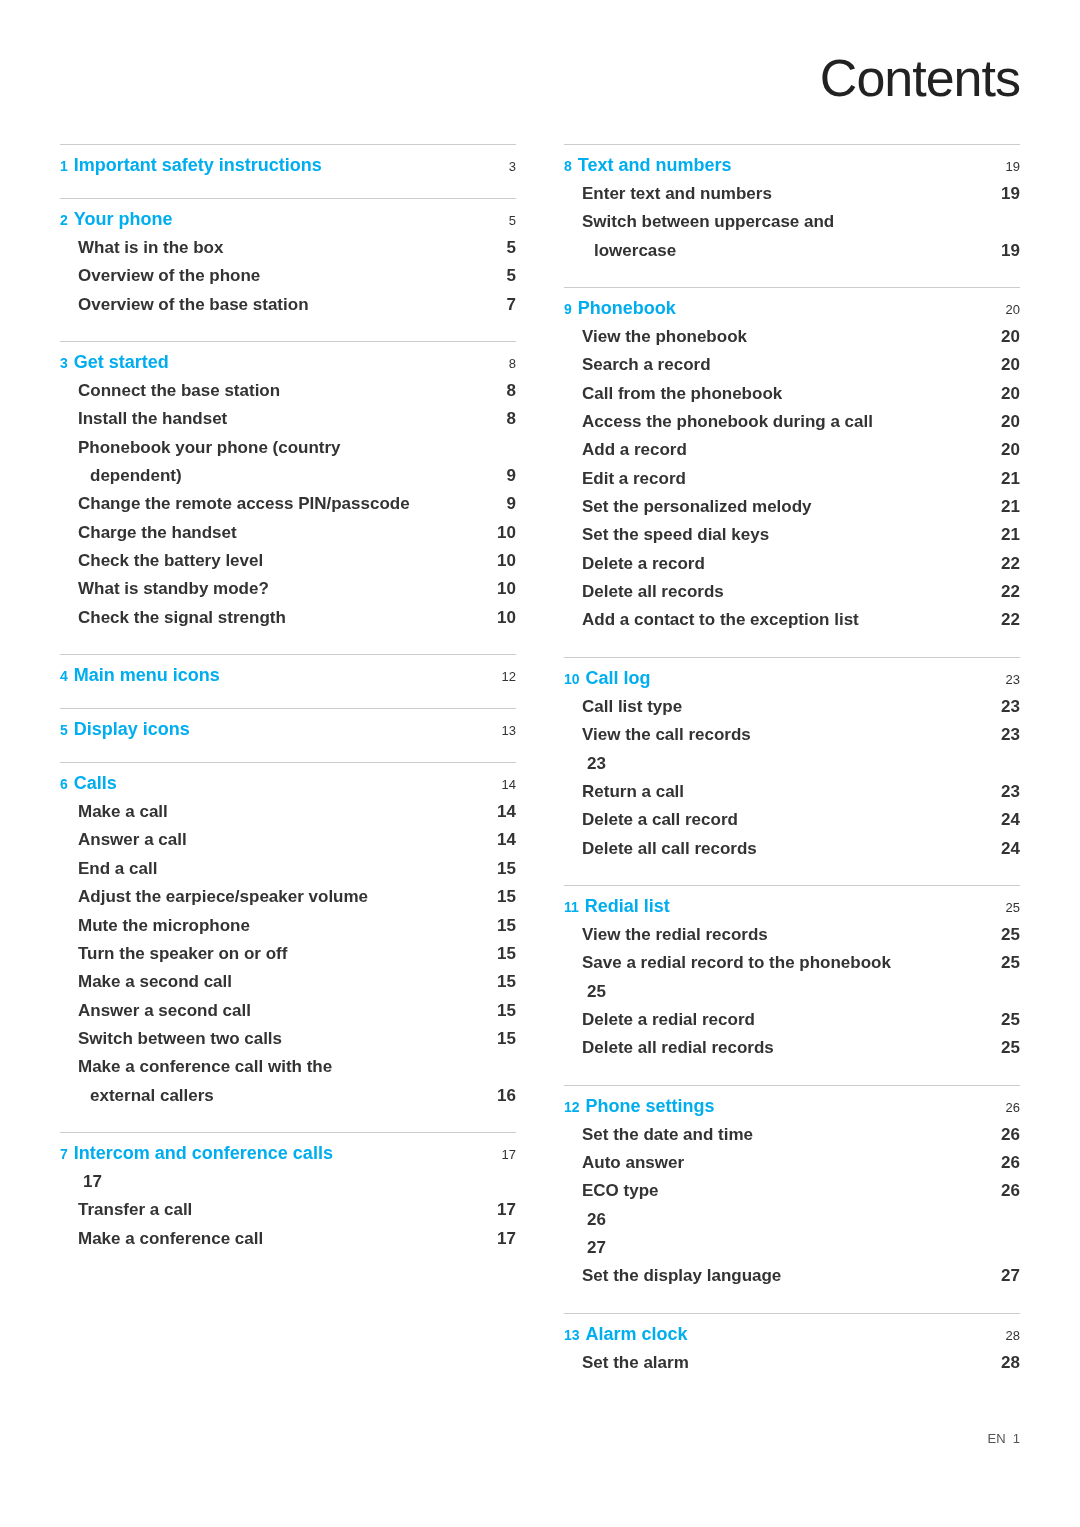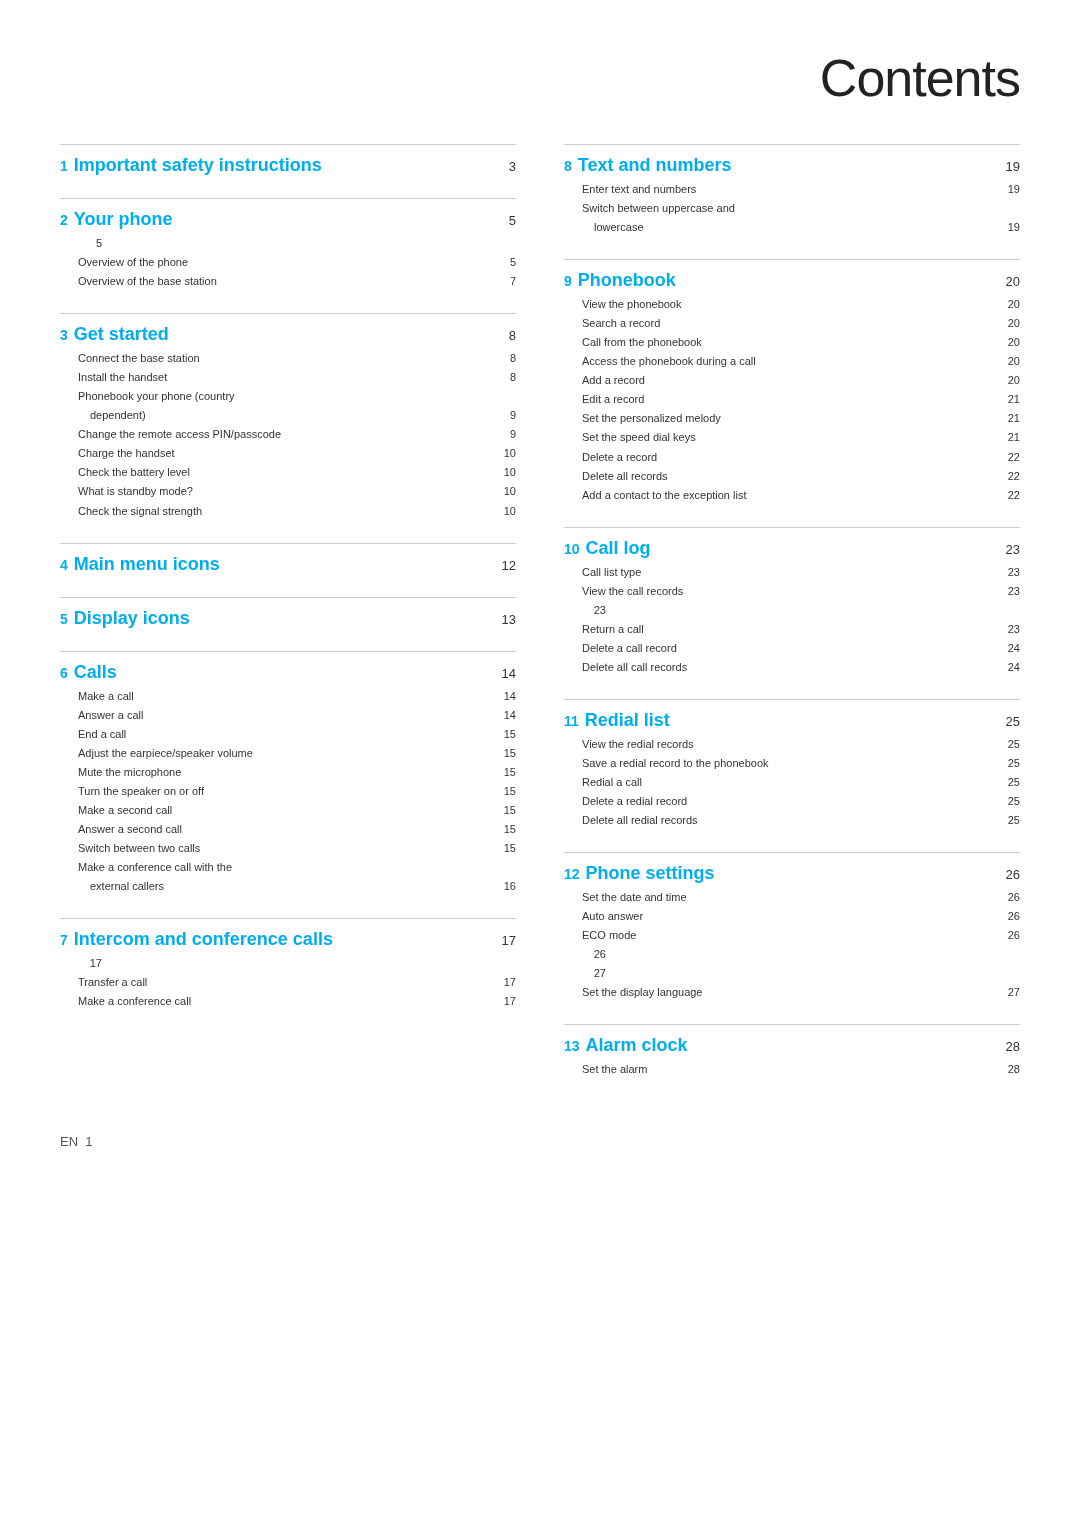--- a/index.html
+++ b/index.html
@@ -56,40 +56,41 @@
     .section-header .section-page {
       color: #333;
       font-size: 13px;
       min-width: 24px;
       text-align: right;
     }
     .sub-item {
       display: flex;
       justify-content: space-between;
       padding: 1px 0 1px 18px;
-      font-size: 11px;
+      font-size: 17px;
       color: #333;
       line-height: 1.55;
+      font-weight: bold;
     }
     .sub-item .sub-title {
       flex: 1;
       padding-right: 8px;
     }
     .sub-item .sub-page {
       min-width: 24px;
       text-align: right;
       color: #333;
     }
     .sub-item-indent {
       padding-left: 30px;
       align-items: center;
     }
     .footer-row {
       display: flex;
-      justify-content: flex-start;
+      justify-content: flex-end;
       margin-top: 32px;
       font-size: 13px;
       color: #555;
     }
   </style>
 </head>
 <body>
 
 <h1 class="contents-title">Contents</h1>
 
@@ -104,20 +105,21 @@
         </div>
       </div>
       <div class="section">
         <hr class="section-divider">
         <div class="section-header">
           <span class="section-num">2</span>
           <span class="section-title">Your phone</span>
           <span class="section-page">5</span>
         </div>
         <div class="sub-item">
+          <span class="sub-title">What is in the box</span>
           <span class="sub-page">5</span>
         </div>
         <div class="sub-item">
           <span class="sub-title">Overview of the phone</span>
           <span class="sub-page">5</span>
         </div>
         <div class="sub-item">
           <span class="sub-title">Overview of the base station</span>
           <span class="sub-page">7</span>
         </div>
@@ -367,21 +369,20 @@
         </div>
         <div class="sub-item">
           <span class="sub-title">View the redial records</span>
           <span class="sub-page">25</span>
         </div>
         <div class="sub-item">
           <span class="sub-title">Save a redial record to the phonebook</span>
           <span class="sub-page">25</span>
         </div>
         <div class="sub-item">
-          <span class="sub-title">Redial a call</span>
           <span class="sub-page">25</span>
         </div>
         <div class="sub-item">
           <span class="sub-title">Delete a redial record</span>
           <span class="sub-page">25</span>
         </div>
         <div class="sub-item">
           <span class="sub-title">Delete all redial records</span>
           <span class="sub-page">25</span>
         </div>
@@ -395,21 +396,21 @@
         </div>
         <div class="sub-item">
           <span class="sub-title">Set the date and time</span>
           <span class="sub-page">26</span>
         </div>
         <div class="sub-item">
           <span class="sub-title">Auto answer</span>
           <span class="sub-page">26</span>
         </div>
         <div class="sub-item">
-          <span class="sub-title">ECO mode</span>
+          <span class="sub-title">ECO type</span>
           <span class="sub-page">26</span>
         </div>
         <div class="sub-item">
           <span class="sub-page">26</span>
         </div>
         <div class="sub-item">
           <span class="sub-page">27</span>
         </div>
         <div class="sub-item">
           <span class="sub-title">Set the display language</span>

